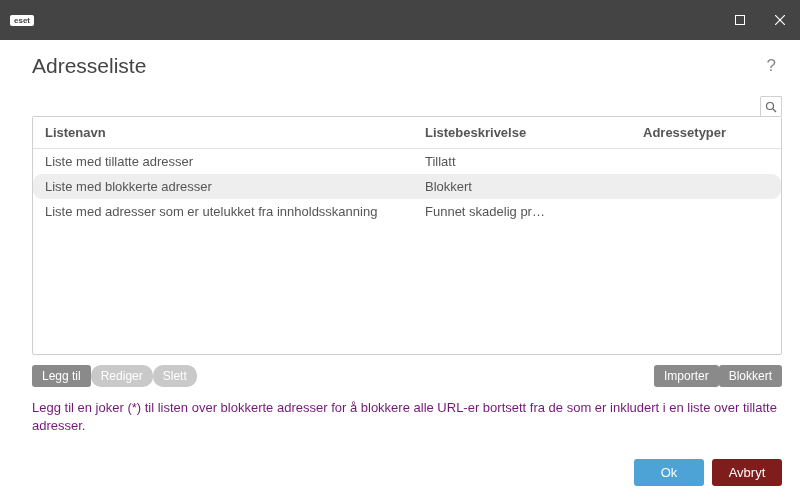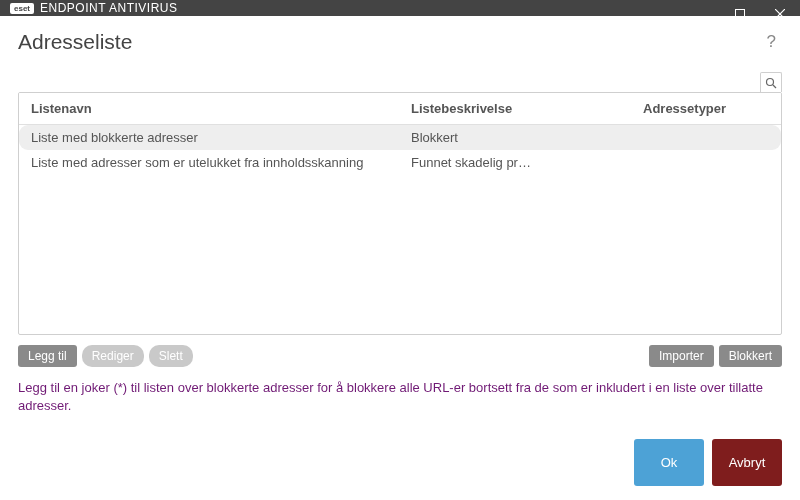--- a/index.html
+++ b/index.html
@@ -1,65 +1,64 @@
 <!DOCTYPE html>
 <html><head>
 <meta charset="utf-8">
 <style>
 * { margin: 0; padding: 0; box-sizing: border-box; }
 body { font-family: "Segoe UI", Arial, sans-serif; font-size: 13px; color: #333; background: #fff; width: 800px; height: 500px; overflow: hidden; display: flex; flex-direction: column; }
 
-.titlebar { background: #444; color: #fff; height: 16px; display: flex; padding: 0 0 0 10px; }
+.titlebar { background: #444; color: #fff; height: 40px; display: flex; align-items: center; padding: 0 0 0 10px; }
 .titlebar .brand { display: flex; align-items: center; gap: 6px; }
 .titlebar .brand-badge { background: #fff; color: #444; font-size: 8px; font-weight: bold; padding: 1px 4px; border-radius: 2px; }
 .titlebar .brand-text { font-size: 12px; letter-spacing: 0.5px; font-weight: 400; }
 .titlebar .spacer { flex: 1; }
 .titlebar .win-btn { width: 40px; height: 28px; display: flex; align-items: center; justify-content: center; cursor: pointer; }
 
-.content { flex: 1; padding: 14px 18px 14px 18px; display: flex; flex-direction: column; }
+.content { flex: 1; padding: 14px 18px 14px 18px; display: flex; flex-direction: column; margin-left: 14px; }
 
 .header-row { display: flex; align-items: center; justify-content: space-between; margin-bottom: 18px; }
 .page-title { font-size: 21px; color: #444; font-weight: 400; }
 .help-icon { color: #888; font-size: 17px; cursor: pointer; padding: 2px 6px; }
 
 .search-row { display: flex; justify-content: flex-end; margin-bottom: 0; }
 .search-btn { width: 22px; height: 20px; border: 1px solid #cfcfcf; border-bottom: none; display: flex; align-items: center; justify-content: center; cursor: pointer; background: #fff; border-radius: 2px 2px 0 0; }
 
 .table-wrap { border: 1px solid #cfcfcf; flex: 1; display: flex; flex-direction: column; overflow: hidden; border-radius: 2px; }
 .thead { display: flex; background: #fff; border-bottom: 1px solid #e0e0e0; justify-content: center; }
 .th { padding: 8px 12px; font-weight: 600; color: #555; font-size: 13px; }
 .col1 { flex: 0 0 380px; }
 .col2 { flex: 0 0 150px; }
 .col3 { flex: 1; }
 .tbody { flex: 1; overflow: auto; }
 .tr { display: flex; padding: 0; }
 .td { padding: 5px 12px; color: #555; font-size: 13px; white-space: nowrap; overflow: hidden; text-overflow: ellipsis; }
 .tr.selected { background: #eee; border-radius: 9px; }
 
-.action-row { display: flex; gap: 5px; margin-top: 10px; align-items: center; }
+.action-row { display: flex; margin-top: 10px; align-items: center; }
 .action-row .spacer { flex: 1; }
 .btn { background: #8a8a8a; color: #fff; border: none; padding: 4px 10px; font-size: 12px; border-radius: 3px; cursor: pointer; }
 .btn.disabled { background: #c9c9c9; cursor: default; border-radius: 10px; }
 
 .hint { margin-top: 12px; color: #701a75; font-size: 13px; line-height: 1.4; }
 
 .footer { padding: 10px 18px 14px 18px; display: flex; justify-content: flex-end; gap: 8px; }
-.fbtn { min-width: 70px; padding: 16px 16px; font-size: 13px; border-radius: 3px; border: none; cursor: pointer; color: #fff; }
+.fbtn { min-width: 70px; padding: 6px 16px; font-size: 13px; border-radius: 3px; border: none; cursor: pointer; color: #fff; }
 .fbtn.primary { background: #4da2d6; }
 .fbtn.secondary { background: #7f1d1d; }
 
 svg { display: block; }
 </style>
 </head>
 <body>
 
 <div class="titlebar">
   <div class="brand">
     <span class="brand-badge">eset</span>
-    <span class="brand-text">ENDPOINT ANTIVIRUS</span>
   </div>
   <div class="spacer"></div>
   <div class="win-btn">
     <svg width="10" height="10">
         <rect x="0.5" y="0.5" width="9" height="9" fill="none" stroke="#fff" stroke-width="1"></rect>
       </svg>
   </div>
   <div class="win-btn">
     <svg width="10" height="10">
         <line x1="0" y1="0" x2="10" y2="10" stroke="#fff" stroke-width="1.2"></line>
@@ -85,20 +84,25 @@
     </div>
   </div>
 
   <div class="table-wrap">
     <div class="thead">
       <div class="th col1">Listenavn</div>
       <div class="th col3">Listebeskrivelse</div>
       <div class="th col2">Adressetyper</div>
     </div>
     <div class="tbody" id="tbody">
+        <div class="tr">
+          <div class="td col1">Liste med tillatte adresser</div>
+          <div class="td col2">Tillatt</div>
+          <div class="td col3"></div>
+        </div>
         <div class="tr selected">
           <div class="td col1">Liste med blokkerte adresser</div>
           <div class="td col2">Blokkert</div>
           <div class="td col3"></div>
         </div>
         <div class="tr">
           <div class="td col1">Liste med adresser som er utelukket fra innholdsskanning</div>
           <div class="td col2">Funnet skadelig programv...</div>
           <div class="td col3"></div>
         </div>

